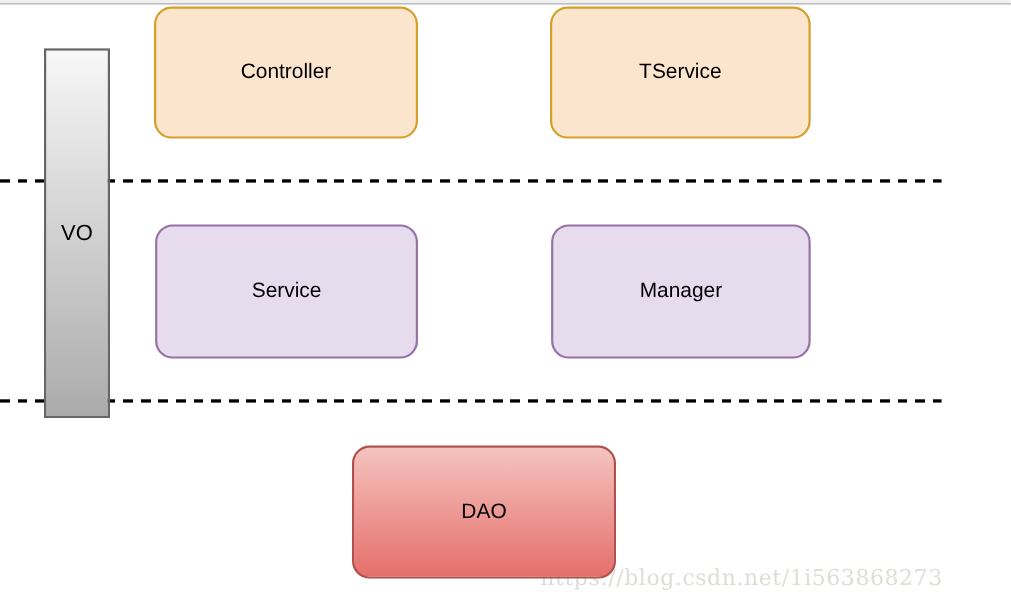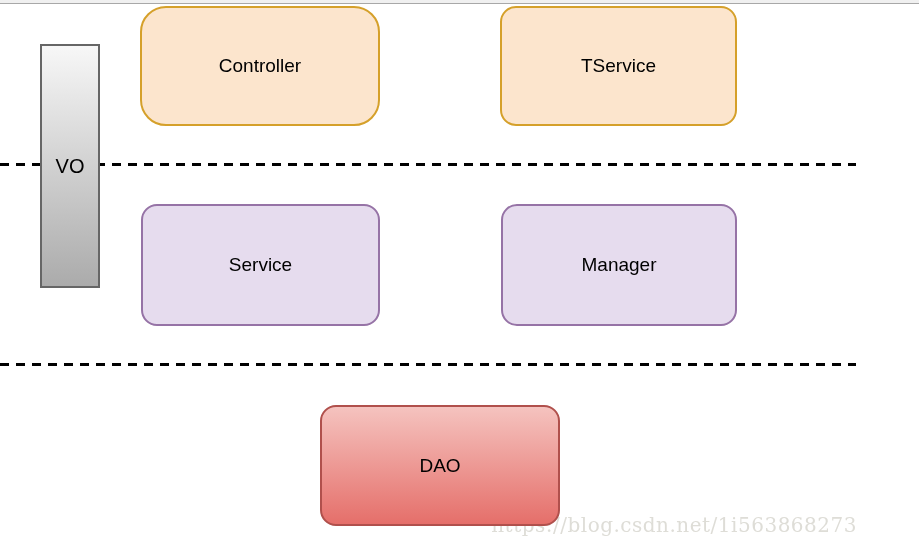--- a/index.html
+++ b/index.html
@@ -45,40 +45,40 @@
     justify-content: center;
     border-radius: 16px;
     font-size: 19px;
     color: #000000;
     z-index: 2;
   }
   .node-orange { background: #fce5cd; border: 2px solid #d5a02a; }
   .node-purple { background: #e6dcee; border: 2px solid #9673a6; }
   .node-red    { background: linear-gradient(#f5c3bf, #e56f6a); border: 2px solid #b0504c; }
 
-  #node-controller { left: 140px; top: 6px;   width: 240px; height: 120px; border-radius: 26px; }
+  #node-controller { left: 140px; top: 6px;   width: 240px; height: 120px; }
   #node-tservice   { left: 500px; top: 6px;   width: 237px; height: 120px; }
   #node-service    { left: 141px; top: 204px; width: 239px; height: 122px; }
   #node-manager    { left: 501px; top: 204px; width: 236px; height: 122px; }
   #node-dao        { left: 320px; top: 405px; width: 240px; height: 121px; }
 
   
   .bar {
     position: absolute;
     box-sizing: border-box;
     display: flex;
     align-items: center;
     justify-content: center;
     background: linear-gradient(#f7f7f7, #ababab);
     border: 2px solid #666666;
     font-size: 20px;
     color: #000000;
     z-index: 2;
   }
-  #bar-vo { left: 40px;  top: 44px;  width: 60px; height: 244px; }
+  #bar-vo { left: 40px;  top: 44px;  width: 60px; height: 336px; }
   #bar-do { left: 779px; top: 164px; width: 62px; height: 322px; }
 
   .watermark {
     position: absolute;
     right: 62px;
     bottom: 10px;
     font-family: "DejaVu Serif", serif;
     font-size: 20px;
     color: #deddd7;
     letter-spacing: 0.5px;

